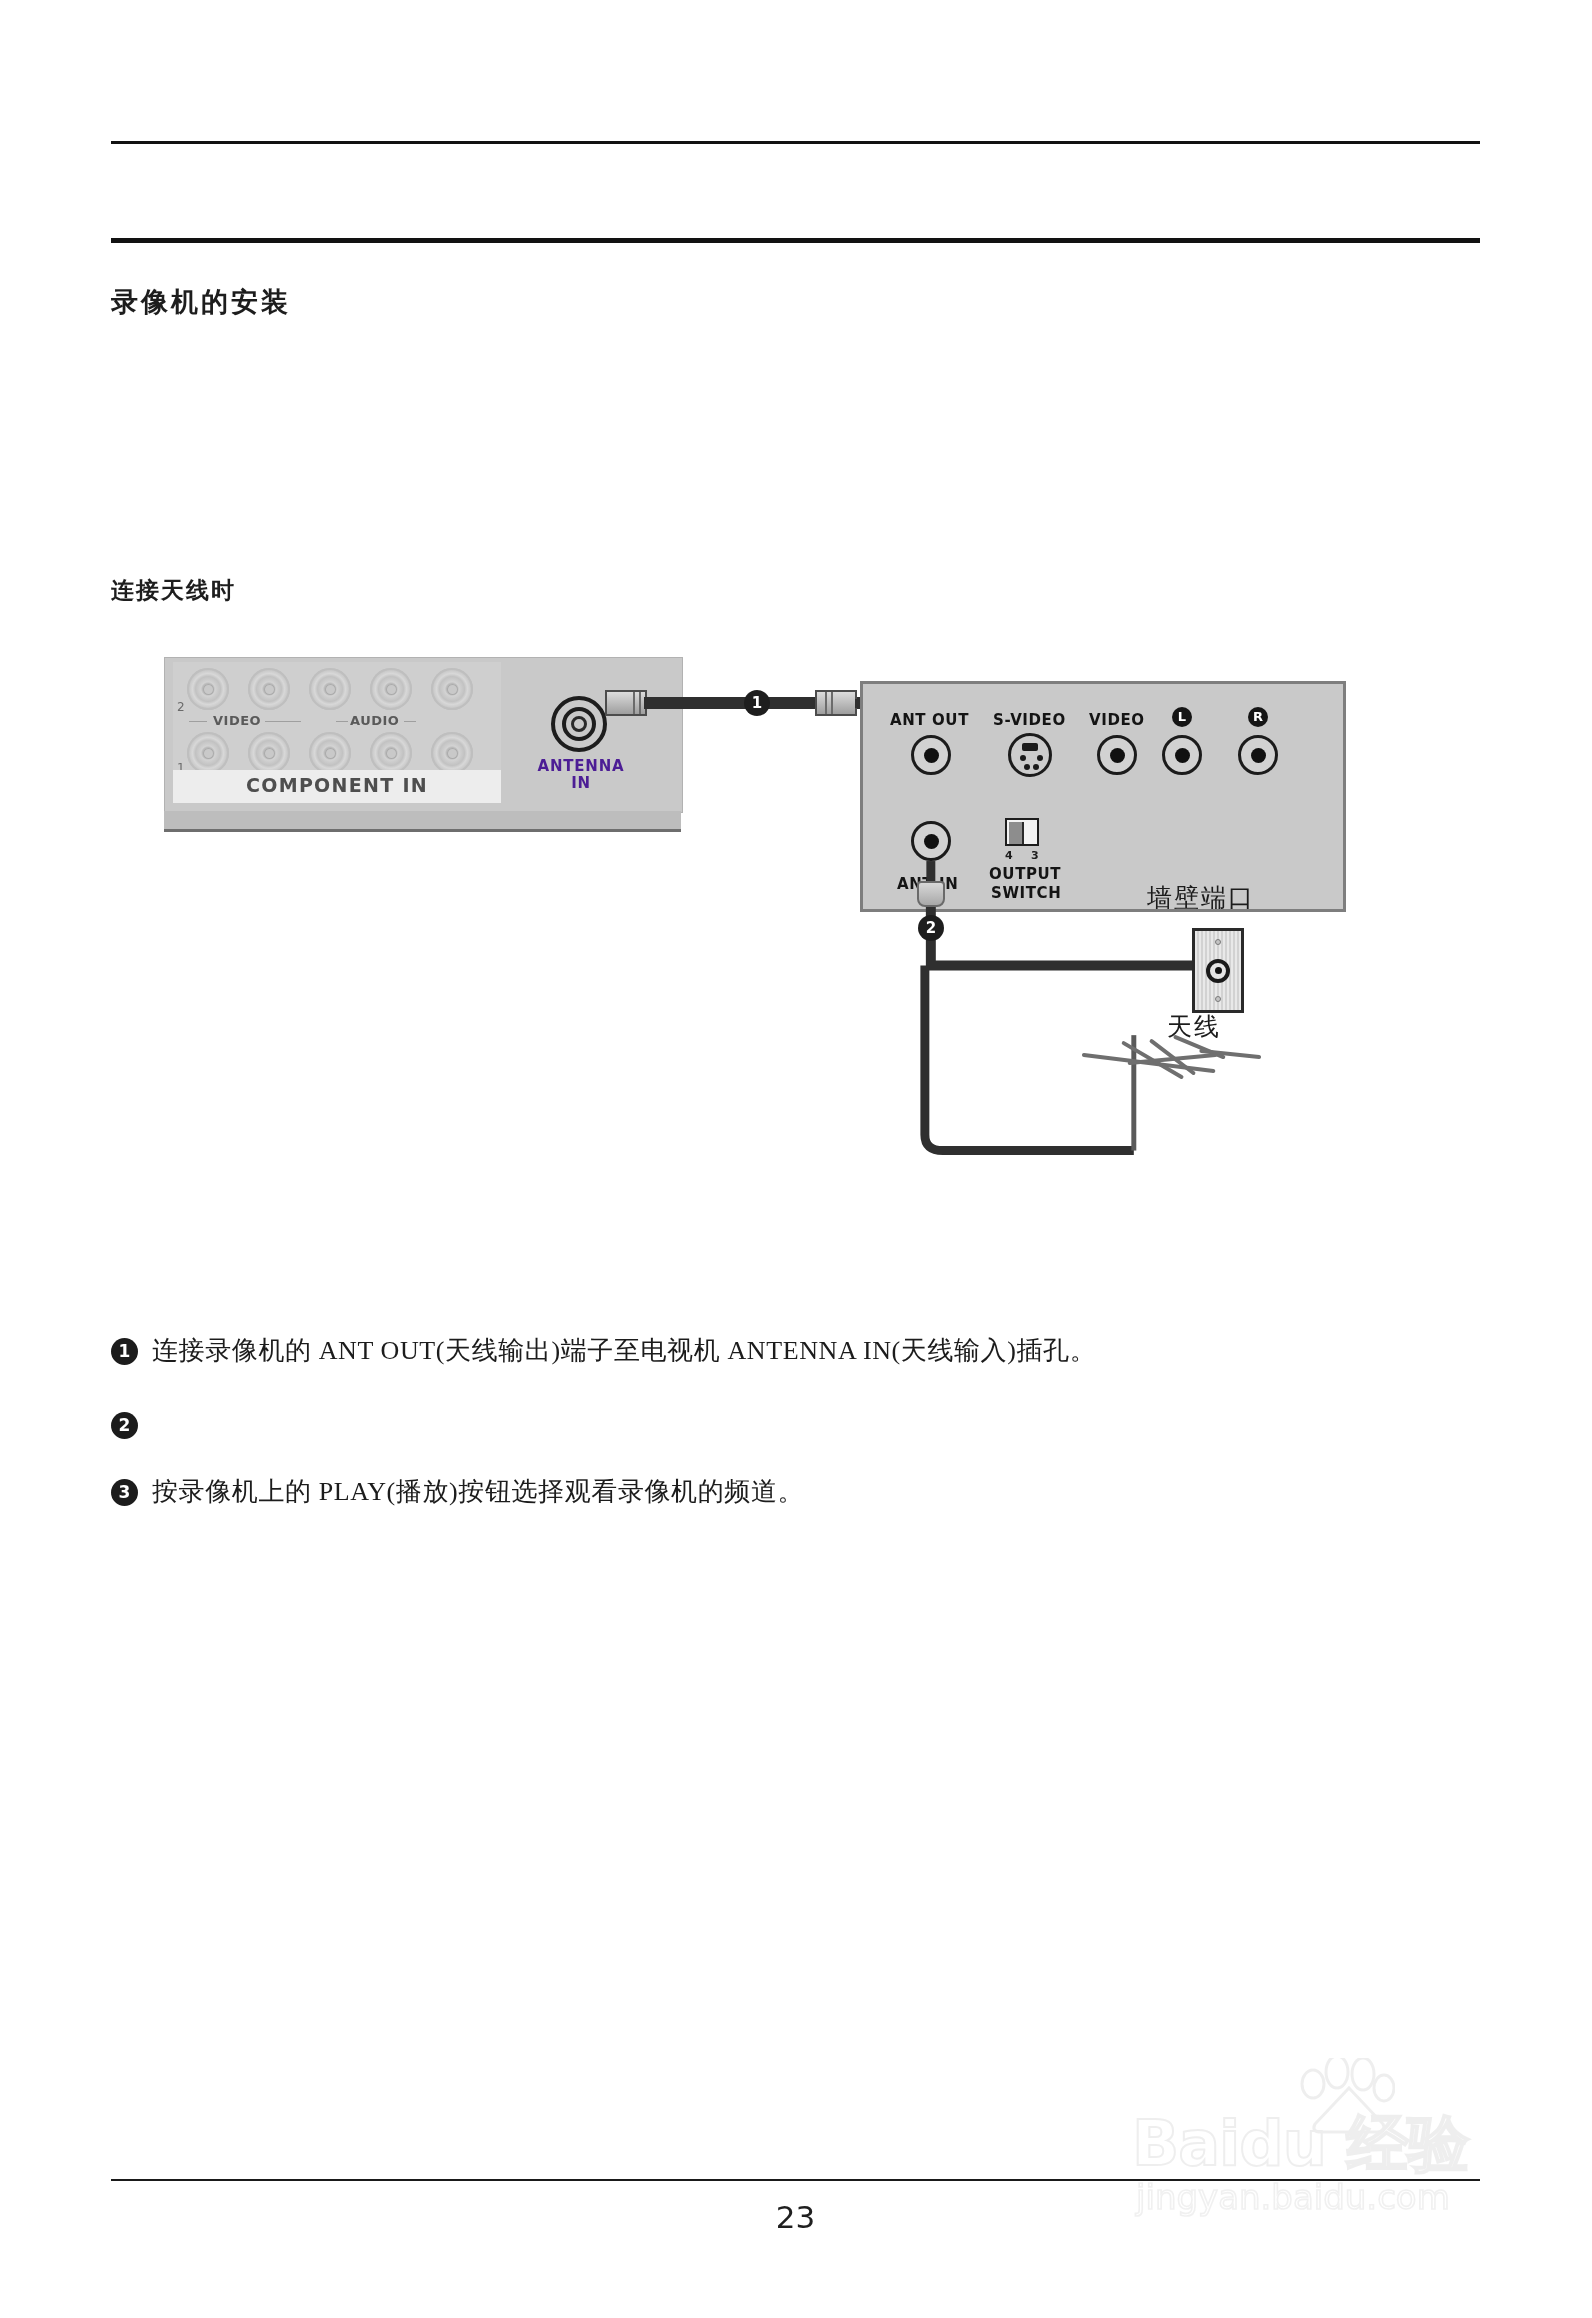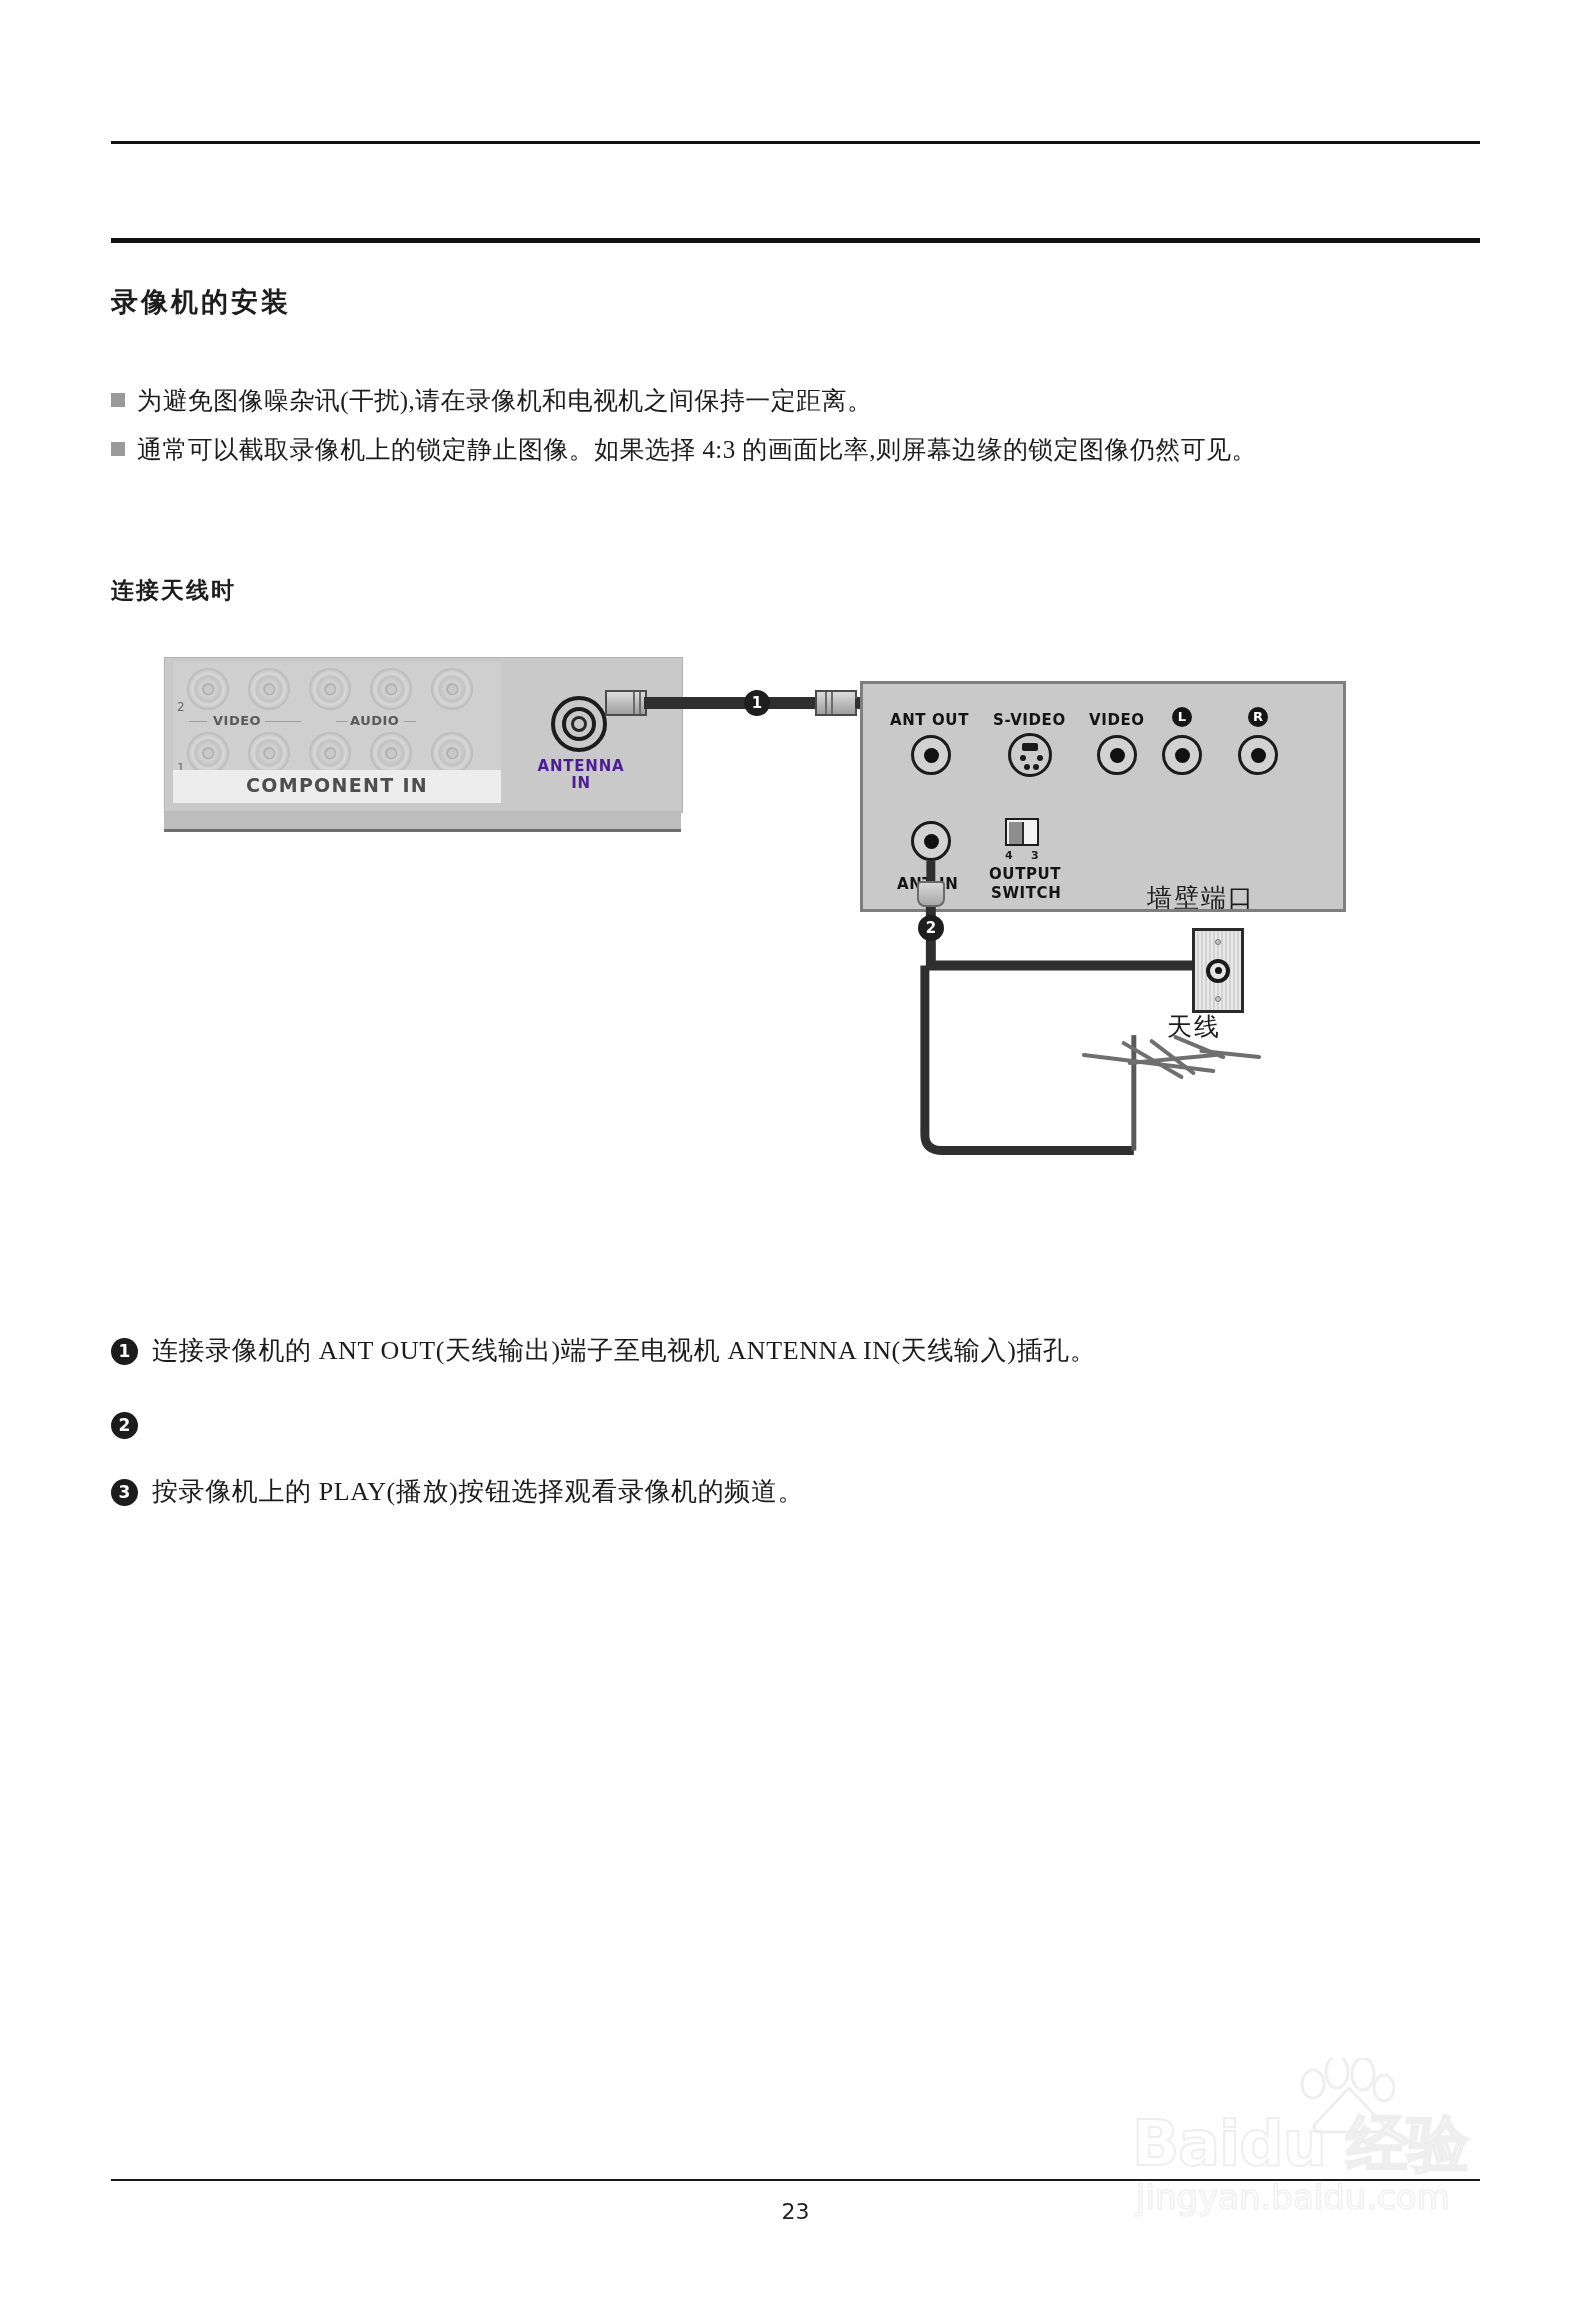--- a/index.html
+++ b/index.html
@@ -431,21 +431,21 @@
     left: 111px; top: 2179px;
     width: 1369px; height: 2px;
     background: #1a1a1a;
   }
   .page-number {
     position: absolute;
     left: 111px; top: 2199px;
     width: 1369px;
     text-align: center;
     font-family: "DejaVu Sans", sans-serif;
-    font-size: 22px;
+    font-size: 31px;
     color: #1f1f1f;
   }
 
   
   .watermark {
     position: absolute;
     left: 1124px; top: 2050px;
     width: 438px; height: 179px;
     opacity: 0.5;
     pointer-events: none;
@@ -480,30 +480,20 @@
 </head>
 <body>
 
 <div class="page">
 
   <div class="hdr-rule-top"></div>
   <div class="hdr-rule-bottom"></div>
 
   <div class="section-heading">录像机的安装</div>
 
-  <div class="bullets">
-    <div class="bullet-row">
-      <div class="bullet-mark"></div>
-      <div class="bullet-text">为避免图像噪杂讯(干扰),请在录像机和电视机之间保持一定距离。</div>
-    </div>
-    <div class="bullet-row">
-      <div class="bullet-mark"></div>
-      <div class="bullet-text">通常可以截取录像机上的锁定静止图像。如果选择 4:3 的画面比率,则屏幕边缘的锁定图像仍然可见。</div>
-    </div>
-  </div>
 
   <div class="subheading">连接天线时</div>
 
   <div class="diagram">
 
     <div class="tv-panel">
       <div class="comp-area"></div>
 
       <div class="jack-row" style="left:22px; top:10px;">
         <div class="jack"></div>

